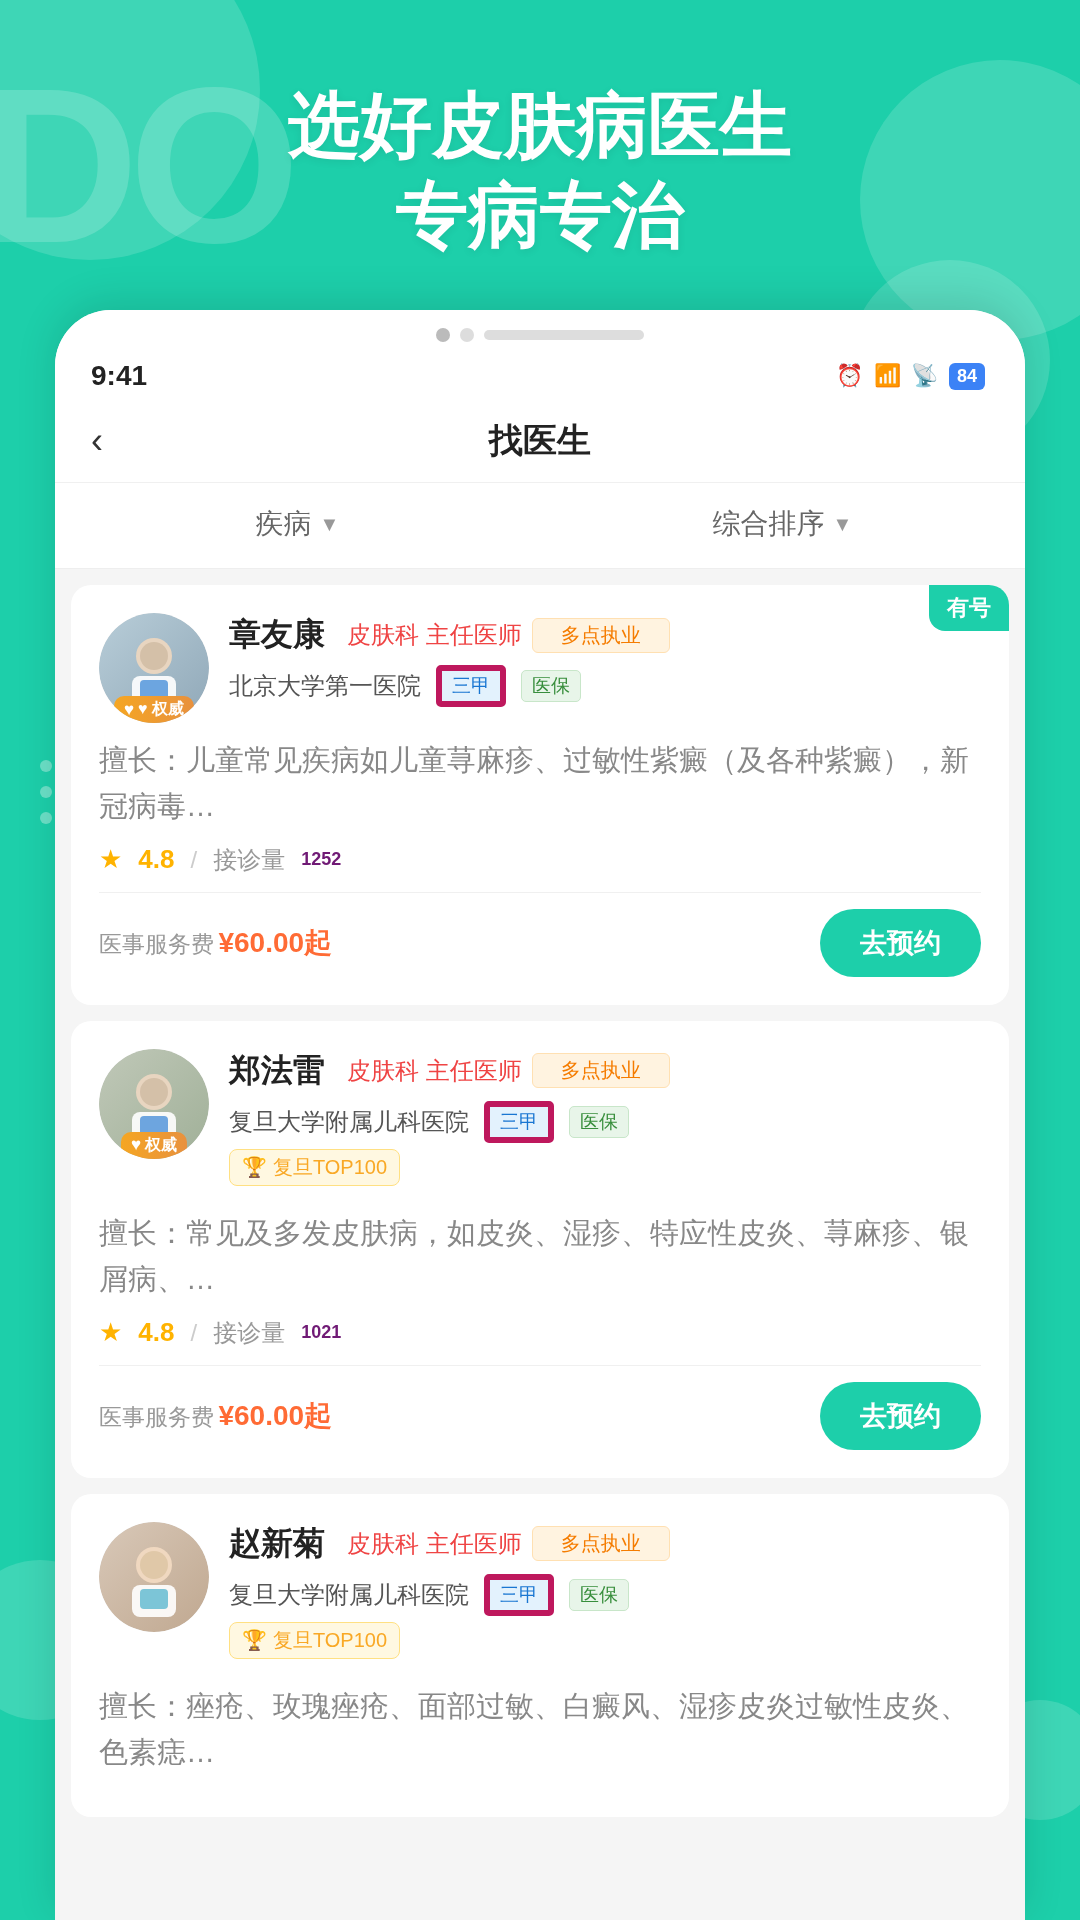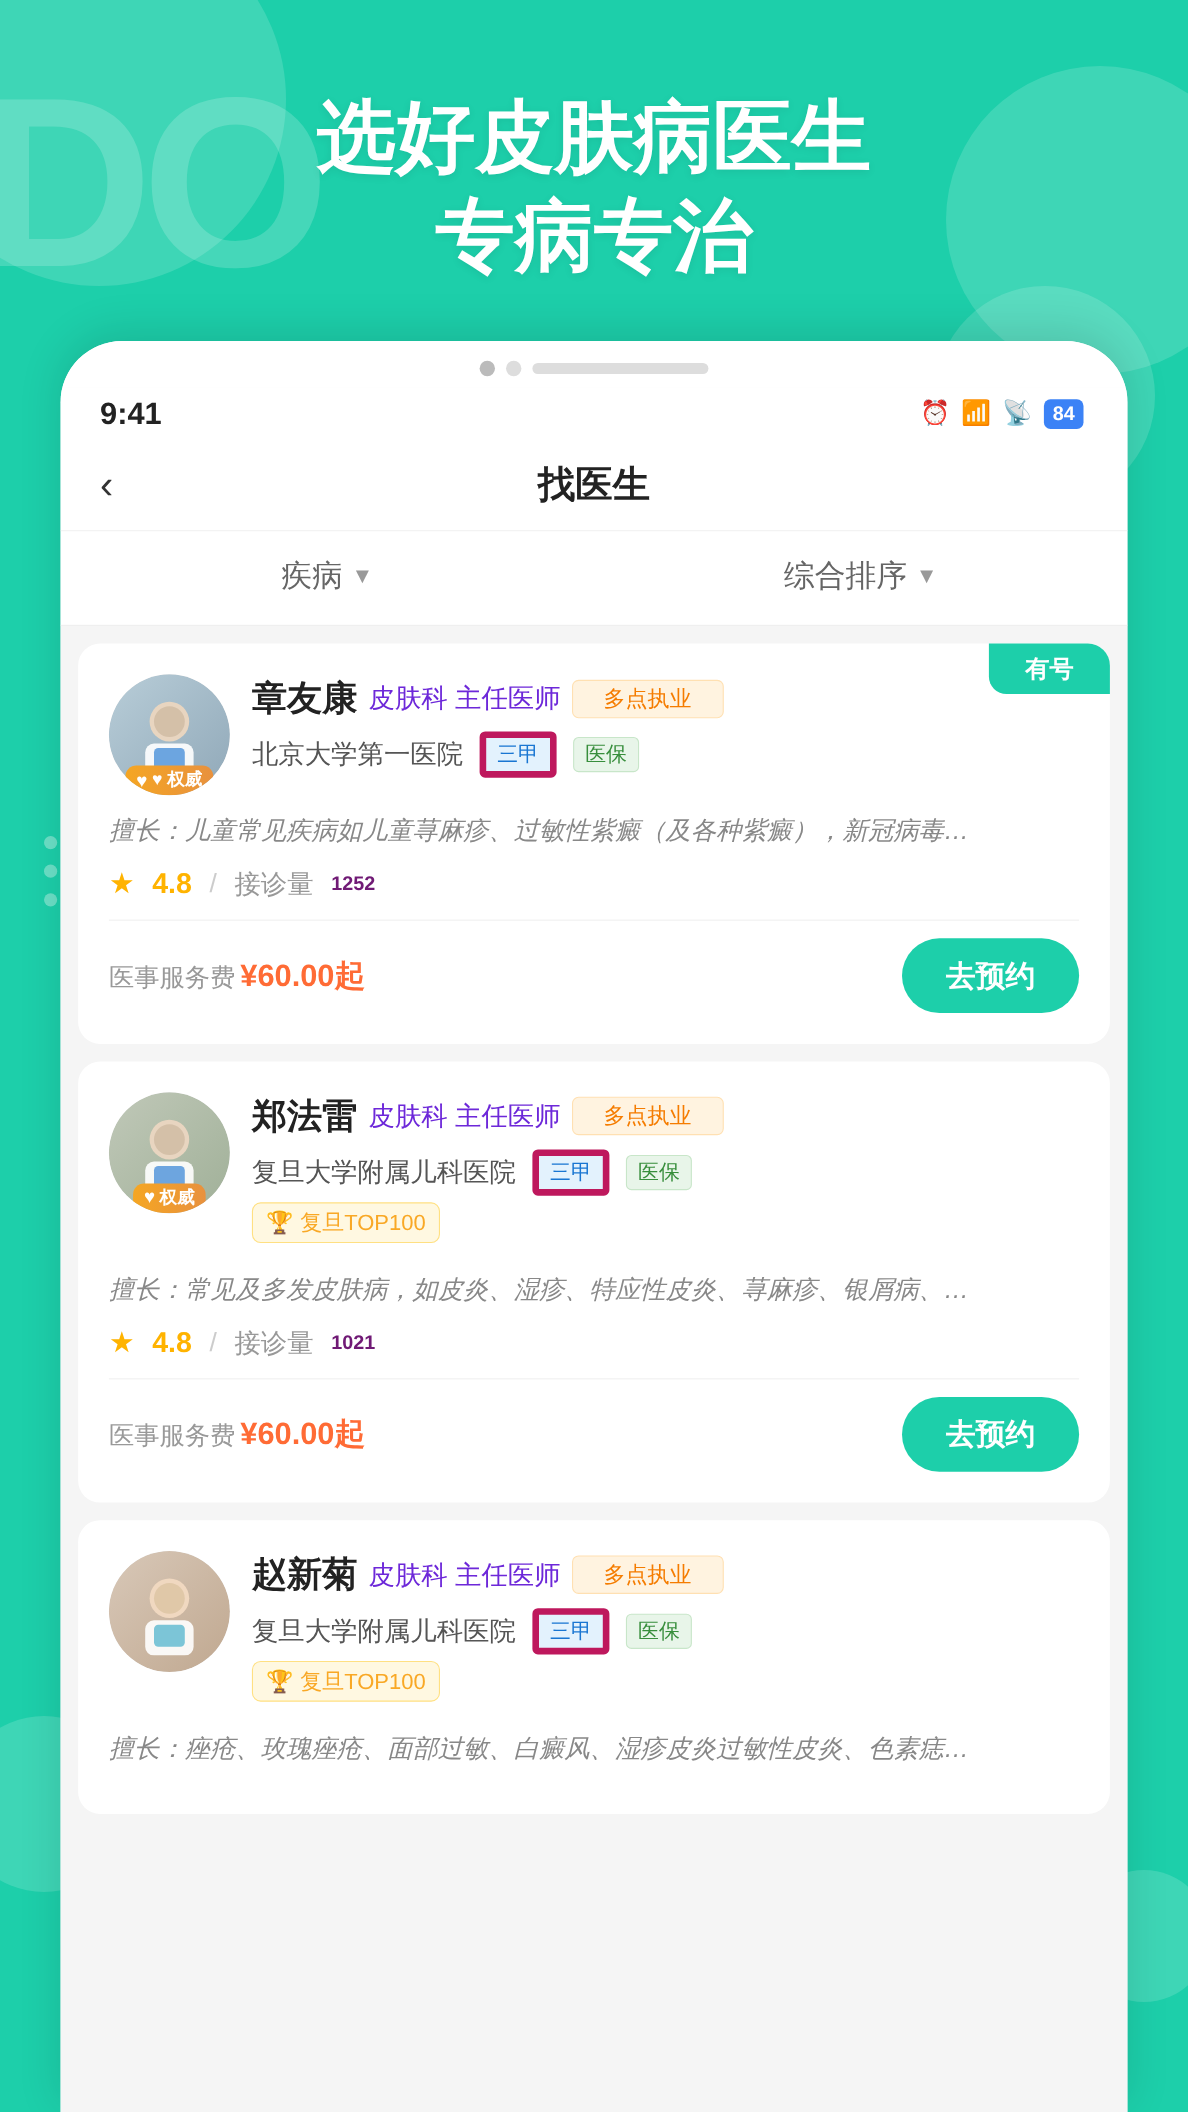--- a/index.html
+++ b/index.html
@@ -267,21 +267,22 @@
       gap: 10px;
       margin-bottom: 8px;
     }
     .doctor-name {
       font-size: 32px;
       font-weight: 700;
       color: #222;
     }
     .doctor-dept {
       font-size: 24px;
-      color: #6d28d9;
+      color: #ef4444;
+      margin-left: 12px;
     }
     .tag-multi {
       background: #FFF3E0;
       color: #F57C00;
       font-size: 20px;
       padding: 3px 28px;
       border-radius: 6px;
       border: 1px solid #FFE0B2;
     }
 
@@ -328,30 +329,29 @@
 
     
     .available-badge {
       position: absolute;
       top: 0;
       right: 0;
       background: #1DCFAA;
       color: white;
       font-size: 22px;
       font-weight: 600;
-      padding: 8px 33px;
+      padding: 8px 18px;
       border-radius: 0 20px 0 16px;
     }
 
     .specialty-text {
-      font-size: 23px;
+      font-size: 29px;
       color: #888;
       line-height: 1.6;
       margin-bottom: 14px;
-      font-style: italic;
     }
 
     .rating-row {
       display: flex;
       align-items: center;
       gap: 16px;
       margin-bottom: 16px;
     }
     .star-icon {
       color: #FFB300;

